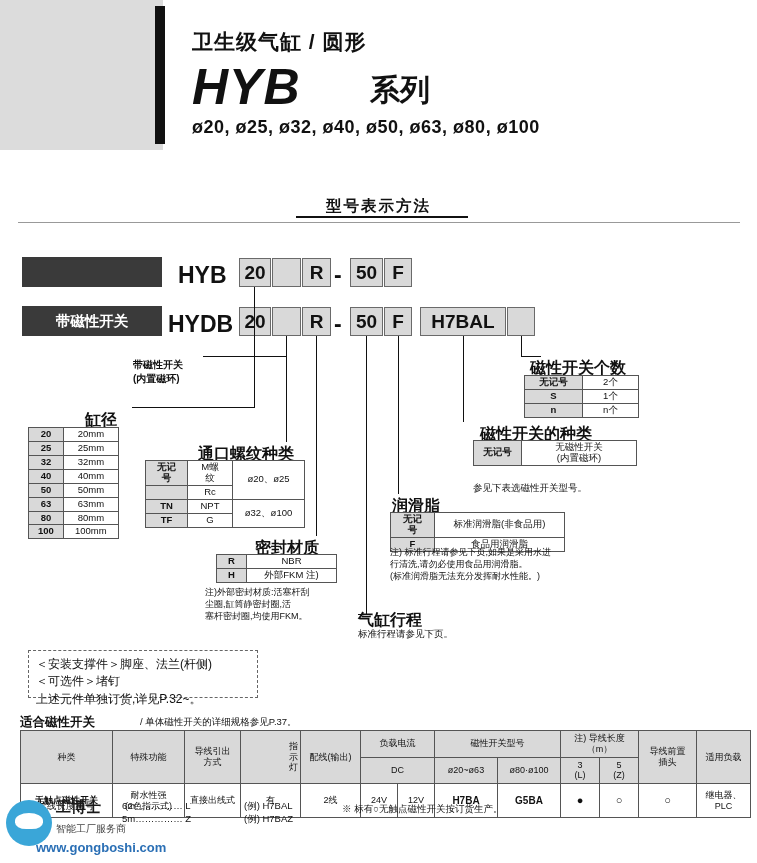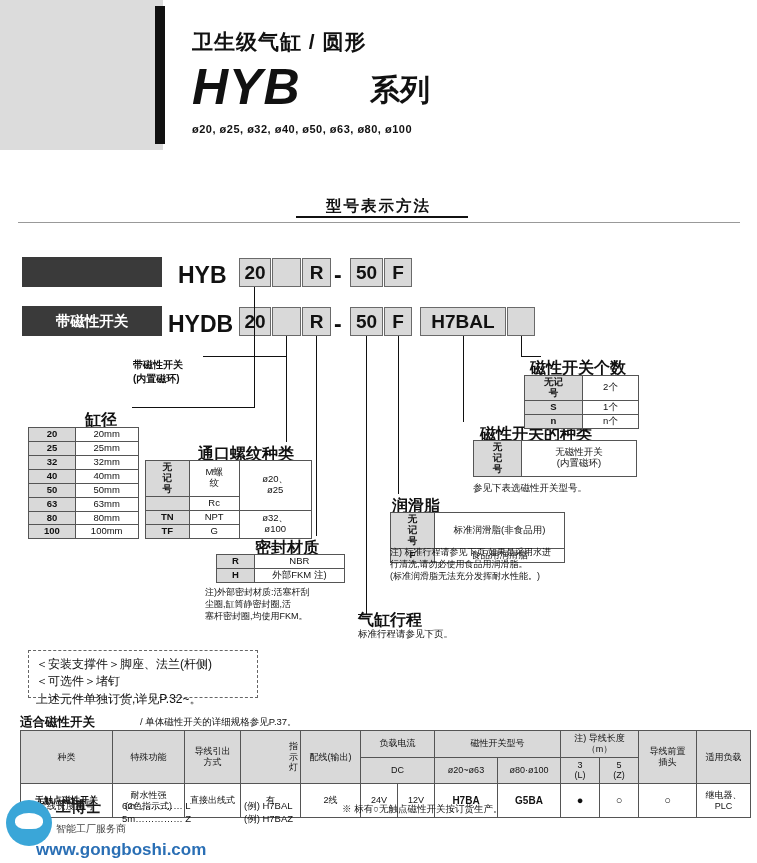--- a/index.html
+++ b/index.html
@@ -12,41 +12,41 @@
     overflow:hidden;
   }
   
   .header { position:absolute; left:0; top:0; width:757px; height:150px; }
   .header-gray { position:absolute; left:0; top:0; width:757px; height:150px; background:#dcdcdc; }
   .header-white { position:absolute; left:163px; top:0; width:594px; height:150px; background:#ffffff; }
   .header-bar { position:absolute; left:155px; top:6px; width:10px; height:138px; background:#111; }
   .hdr-sub { position:absolute; left:192px; top:28px; font-size:21px; font-weight:bold; letter-spacing:1px; }
   .hdr-title { position:absolute; left:192px; top:58px; font-size:50px; font-weight:bold; font-style:italic; letter-spacing:1px; }
   .hdr-series { position:absolute; left:370px; top:70px; font-size:30px; font-weight:bold; }
-  .hdr-sizes { position:absolute; left:192px; top:123px; font-size:11px; font-weight:bold; letter-spacing:0.5px; }
+  .hdr-sizes { position:absolute; left:192px; top:117px; font-size:18px; font-weight:bold; letter-spacing:0.5px; }
 
   
   .sec-title { position:absolute; left:0; top:196px; width:757px; text-align:center; font-size:15.5px; font-weight:bold; letter-spacing:2px; }
   .sec-underline { position:absolute; left:296px; top:216px; width:172px; height:2px; background:#111; }
   .rule { position:absolute; left:18px; top:222px; width:722px; height:1px; background:#999; }
 
   
   .dark-box { position:absolute; background:#3a3a3a; }
   .codebox {
     position:absolute; background:#d9d9d9; border:1px solid #6a6a6a;
     display:flex; align-items:center; justify-content:center;
     font-weight:bold; font-size:19px; color:#111;
   }
   .codetext { position:absolute; font-weight:bold; font-size:23px; color:#111; }
   .dash { position:absolute; font-weight:bold; font-size:23px; }
 
   
   table.g { border-collapse:collapse; position:absolute; }
   table.g td, table.g th {
-    border:1px solid #555; font-size:9.5px; padding:1px 15px;
+    border:1px solid #555; font-size:9.5px; padding:1px 9px;
     text-align:center; vertical-align:middle; background:#fff; color:#111;
     font-weight:normal; line-height:1.15;
   }
   table.g td.k { background:#d9d9d9; font-weight:bold; }
 
   .note { position:absolute; font-size:9px; line-height:1.35; color:#111; }
   .cap { position:absolute; font-size:16px; font-weight:bold; color:#111; }
   .cap-s { position:absolute; font-size:9.5px; color:#111; line-height:1.3; }
 
   
@@ -63,21 +63,21 @@
 
   table.big { border-collapse:collapse; position:absolute; left:20px; top:730px; }
   table.big td, table.big th {
     border:1px solid #555; font-size:9px; padding:2px 2px;
     text-align:center; vertical-align:middle; color:#111; background:#fff;
     font-weight:normal; line-height:1.2;
   }
   table.big th { background:#d9d9d9; font-weight:normal; }
   .wm-txt1 { position:absolute; left:56px; top:798px; font-size:15px; font-weight:bold; color:#1a1a1a; }
   .wm-txt2 { position:absolute; left:56px; top:822px; font-size:10px; color:#444; }
-  .wm-txt3 { position:absolute; left:36px; top:840px; font-size:17px; color:#2a6fb5; font-weight:bold; }
+  .wm-txt3 { position:absolute; left:36px; top:840px; font-size:13px; color:#2a6fb5; font-weight:bold; }
   .circle-logo {
     position:absolute; left:6px; top:800px; width:46px; height:46px; border-radius:50%;
     background:#3aa6d8;
   }
   .circle-logo:after {
     content:""; position:absolute; left:9px; top:13px; width:28px; height:16px;
     background:#fff; border-radius:50% 50% 40% 40%;
   }
 </style>
 </head>

